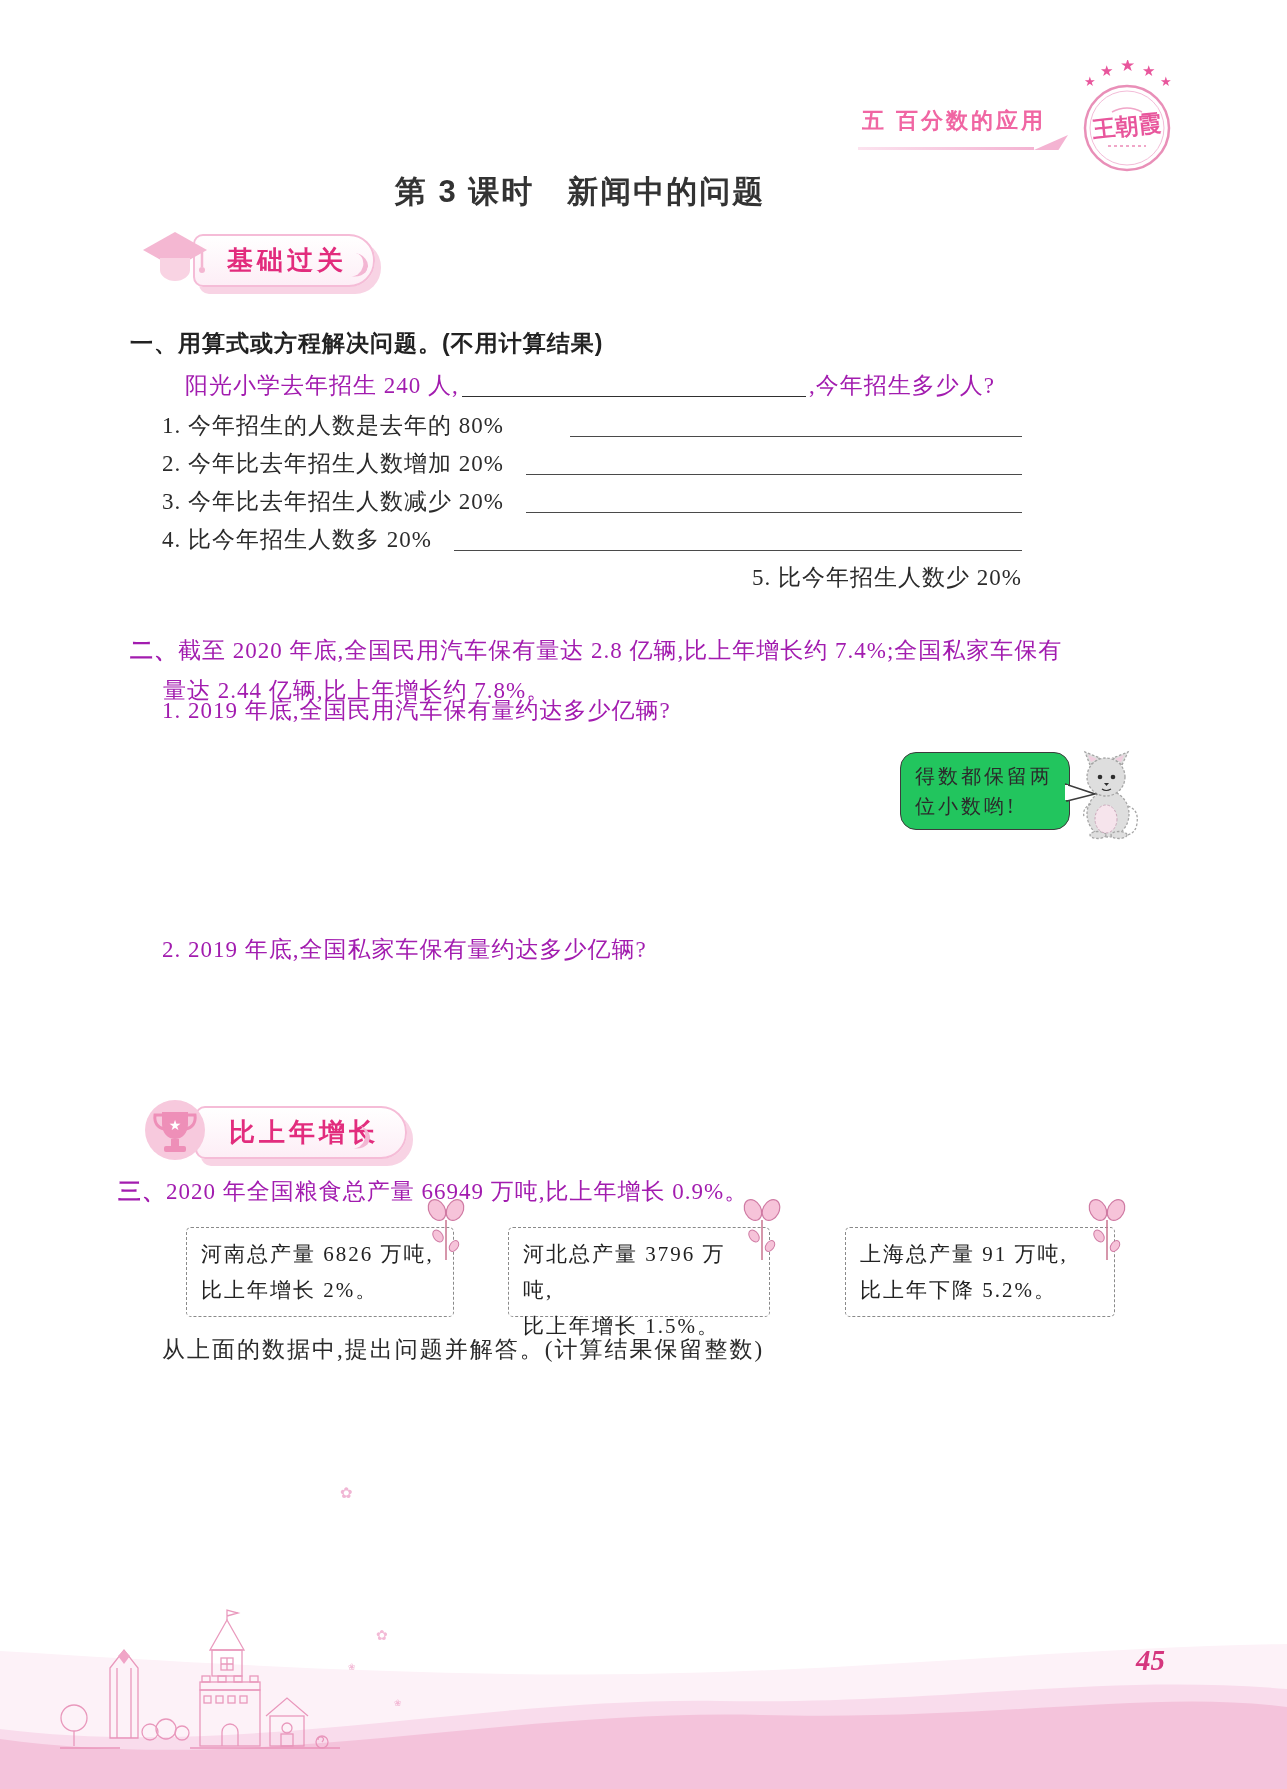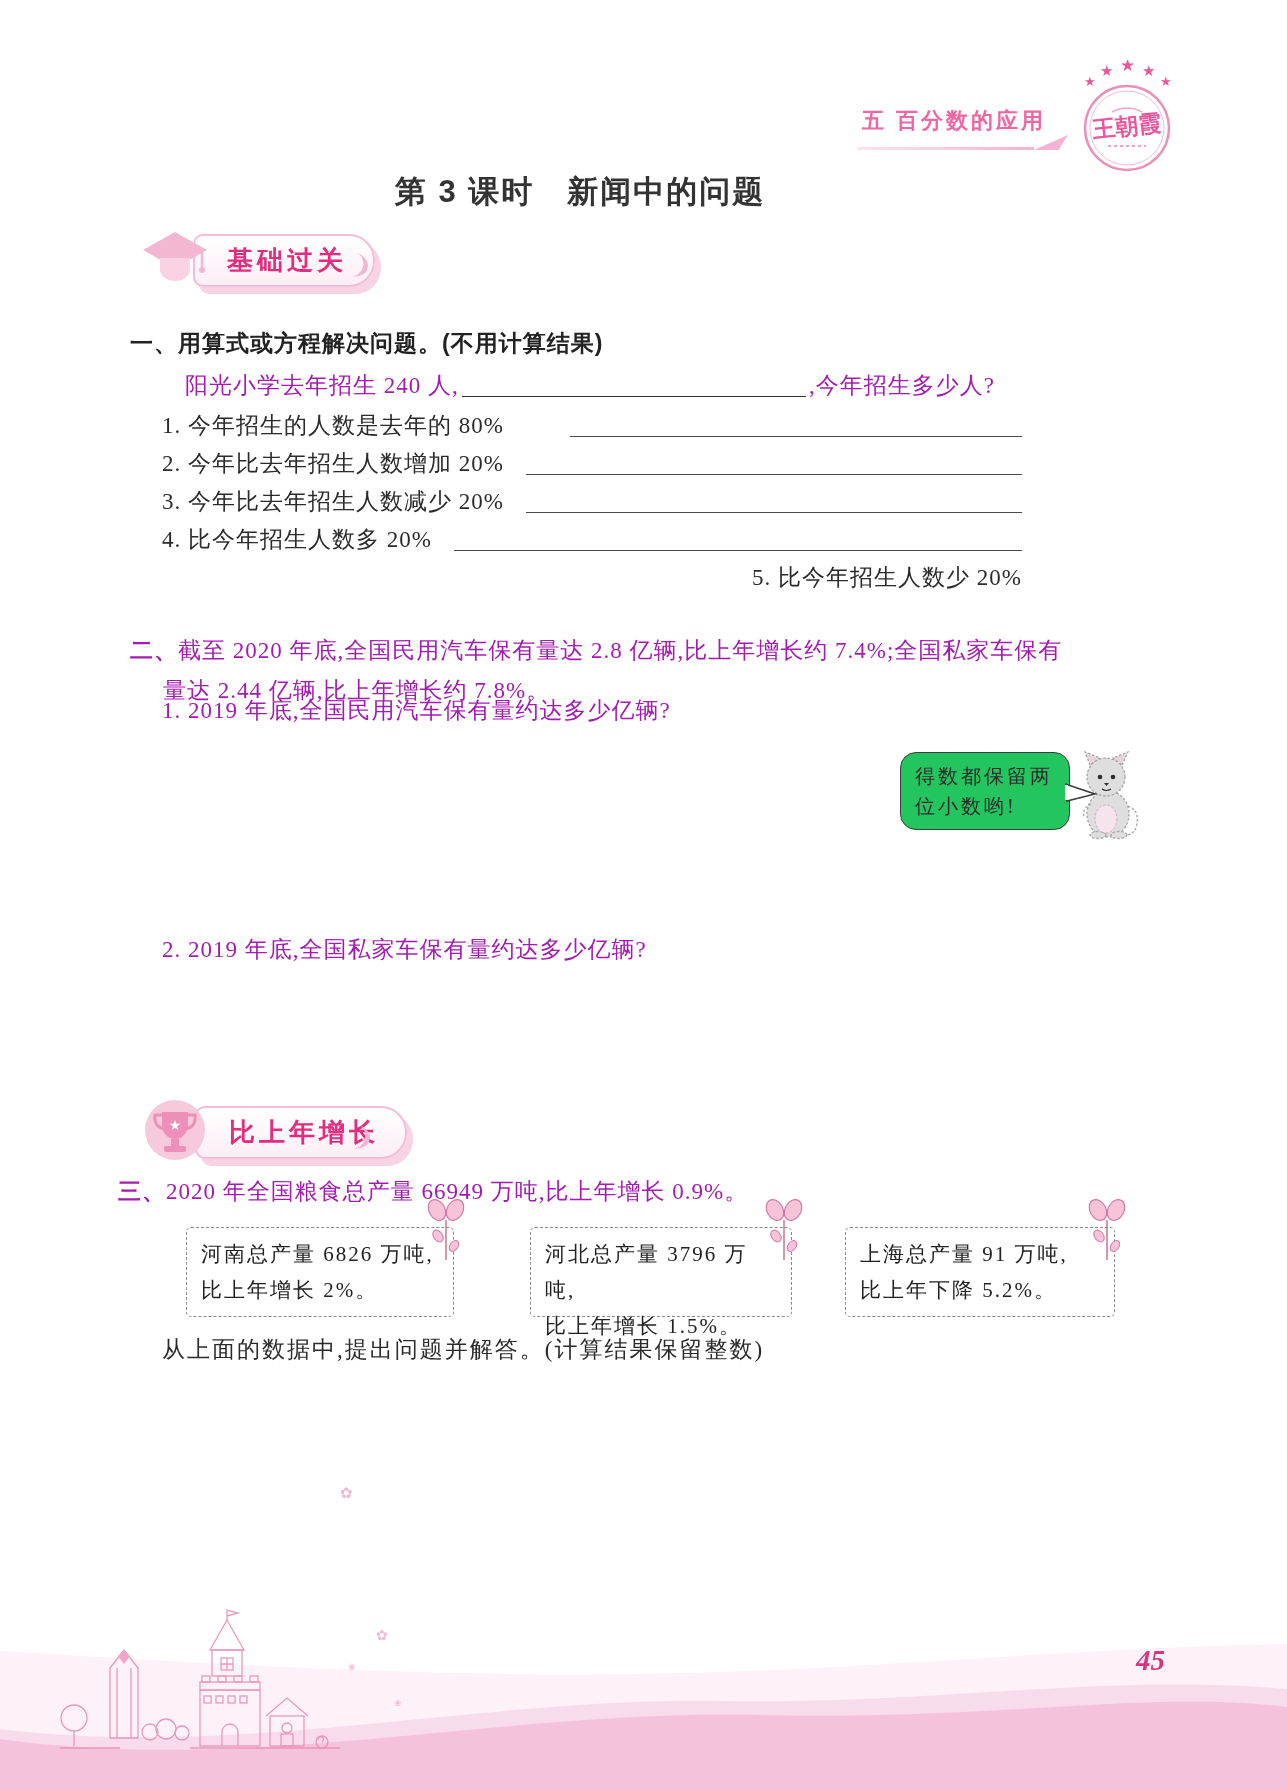--- a/index.html
+++ b/index.html
@@ -196,21 +196,21 @@
     <div>河南总产量 6826 万吨,</div>
     <div>比上年增长 2%。</div>
     <svg class="sprout" width="46" height="64" viewBox="0 0 46 64">
       <path d="M23,22 C23,36 23,48 23,62" stroke="#c9758f" stroke-width="1.5" fill="none"></path>
       <ellipse cx="14" cy="12" rx="8" ry="11" transform="rotate(-28 14 12)" fill="#f6c3d9" stroke="#cf7aa3" stroke-width="1.2"></ellipse>
       <ellipse cx="32" cy="12" rx="8" ry="11" transform="rotate(28 32 12)" fill="#f6c3d9" stroke="#cf7aa3" stroke-width="1.2"></ellipse>
       <ellipse cx="15" cy="38" rx="4.5" ry="6.5" transform="rotate(-35 15 38)" fill="#f6c3d9" stroke="#cf7aa3" stroke-width="1"></ellipse>
       <ellipse cx="31" cy="48" rx="4" ry="6" transform="rotate(35 31 48)" fill="#f6c3d9" stroke="#cf7aa3" stroke-width="1"></ellipse>
     </svg>
   </div>
-  <div class="abs info-box" style="left:530px;width:262px;">
+  <div class="abs info-box" style="left:508px;width:262px;">
     <div>河北总产量 3796 万吨,</div>
     <div>比上年增长 1.5%。</div>
     <svg class="sprout" width="46" height="64" viewBox="0 0 46 64">
       <path d="M23,22 C23,36 23,48 23,62" stroke="#c9758f" stroke-width="1.5" fill="none"></path>
       <ellipse cx="14" cy="12" rx="8" ry="11" transform="rotate(-28 14 12)" fill="#f6c3d9" stroke="#cf7aa3" stroke-width="1.2"></ellipse>
       <ellipse cx="32" cy="12" rx="8" ry="11" transform="rotate(28 32 12)" fill="#f6c3d9" stroke="#cf7aa3" stroke-width="1.2"></ellipse>
       <ellipse cx="15" cy="38" rx="4.5" ry="6.5" transform="rotate(-35 15 38)" fill="#f6c3d9" stroke="#cf7aa3" stroke-width="1"></ellipse>
       <ellipse cx="31" cy="48" rx="4" ry="6" transform="rotate(35 31 48)" fill="#f6c3d9" stroke="#cf7aa3" stroke-width="1"></ellipse>
     </svg>
   </div>

